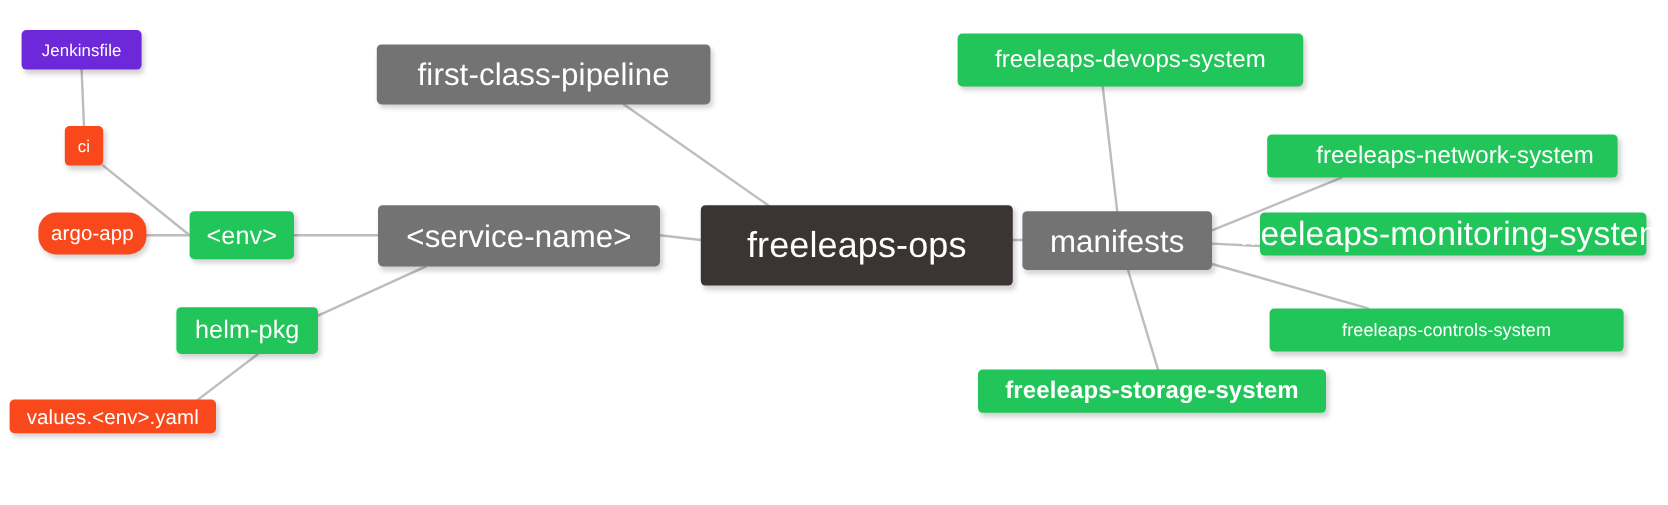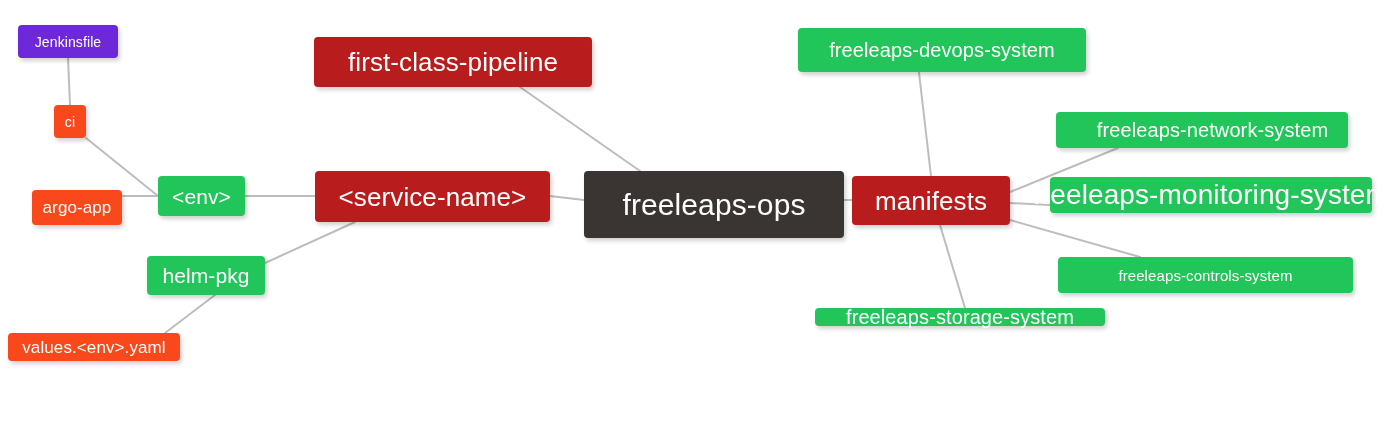--- a/index.html
+++ b/index.html
@@ -37,21 +37,21 @@
     border-radius: 4px;
     white-space: nowrap;
     line-height: 1;
     letter-spacing: 0.1px;
     box-shadow: 2px 3px 4px rgba(0,0,0,0.18);
     z-index: 5;
     cursor: pointer;
     user-select: none;
   }
   .n-root    { background: #3a3532; }
-  .n-blue    { background: #b91c1c; }
+  .n-blue    { background: #737373; }
   .n-green   { background: #22c55a; }
   .n-orange  { background: #6d28d9; }
   .n-red     { background: #f8481c; text-align: right; }
 </style>
 </head>
 <body>
 
 <div id="canvas">
   <svg id="edges" viewBox="0 0 1390 421" xmlns="http://www.w3.org/2000/svg">
       <line x1="68" y1="58" x2="70" y2="105" stroke="#bdbdbd" stroke-width="2" stroke-linecap="round"></line>
@@ -81,21 +81,21 @@
       </div>
       <div class="node n-green" style="left: 158px; top: 176px; width: 87px; height: 40px; font-size: 21px;">
         <span>&lt;env&gt;</span>
       </div>
       <div class="node n-red" style="left: 54px; top: 105px; width: 32px; height: 33px; font-size: 14px;">
         <span>ci</span>
       </div>
       <div class="node n-orange" style="left: 18px; top: 25px; width: 100px; height: 33px; font-size: 14px;">
         <span>Jenkinsfile</span>
       </div>
-      <div class="node n-red" style="left: 32px; top: 190px; width: 90px; height: 35px; font-size: 17px;">
+      <div class="node n-red" style="left: 32px; top: 177px; width: 90px; height: 35px; font-size: 17px; border-radius: 15px;">
         <span>argo-app</span>
       </div>
       <div class="node n-green" style="left: 147px; top: 256px; width: 118px; height: 39px; font-size: 21px;">
         <span>helm-pkg</span>
       </div>
       <div class="node n-red" style="left: 8px; top: 333px; width: 172px; height: 28px; font-size: 17px;">
         <span>values.&lt;env&gt;.yaml</span>
       </div>
       <div class="node n-blue" style="left: 852px; top: 176px; width: 158px; height: 49px; font-size: 26px;">
         <span>manifests</span>
@@ -105,17 +105,17 @@
       </div>
       <div class="node n-green" style="left: 1056px; top: 112px; width: 292px; height: 36px; font-size: 20px; padding-left: 21px;">
         <span>freeleaps-network-system</span>
       </div>
       <div class="node n-green" style="left: 1050px; top: 177px; width: 322px; height: 36px; font-size: 28px;">
         <span>freeleaps-monitoring-system</span>
       </div>
       <div class="node n-green" style="left: 1058px; top: 257px; width: 295px; height: 36px; font-size: 15px;">
         <span>freeleaps-controls-system</span>
       </div>
-      <div class="node n-green" style="left: 815px; top: 308px; width: 290px; height: 18px; font-size: 20px;">
+      <div class="node n-green" style="left: 815px; top: 308px; width: 290px; height: 36px; font-size: 20px; font-weight: bold;">
         <span>freeleaps-storage-system</span>
       </div>
     </div>
 </div>
 
 </body></html>

